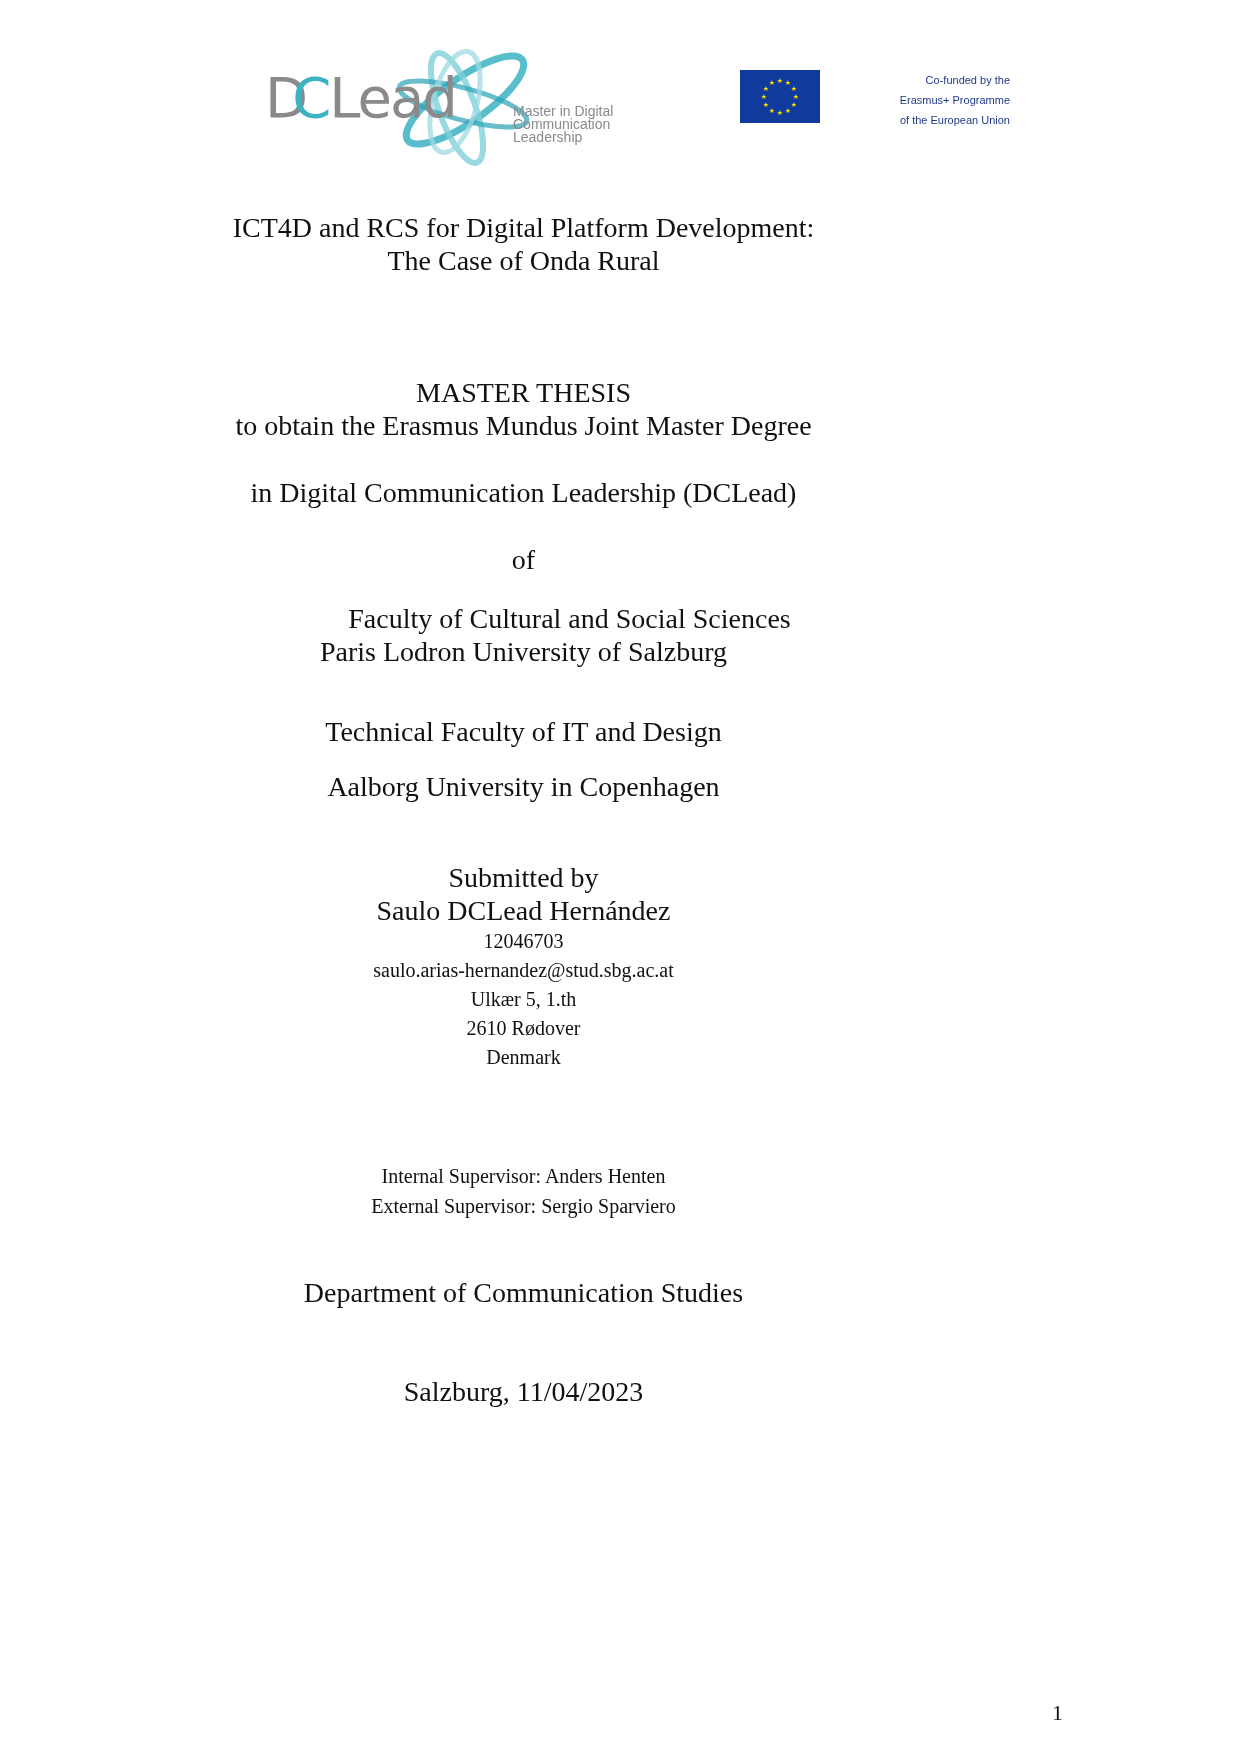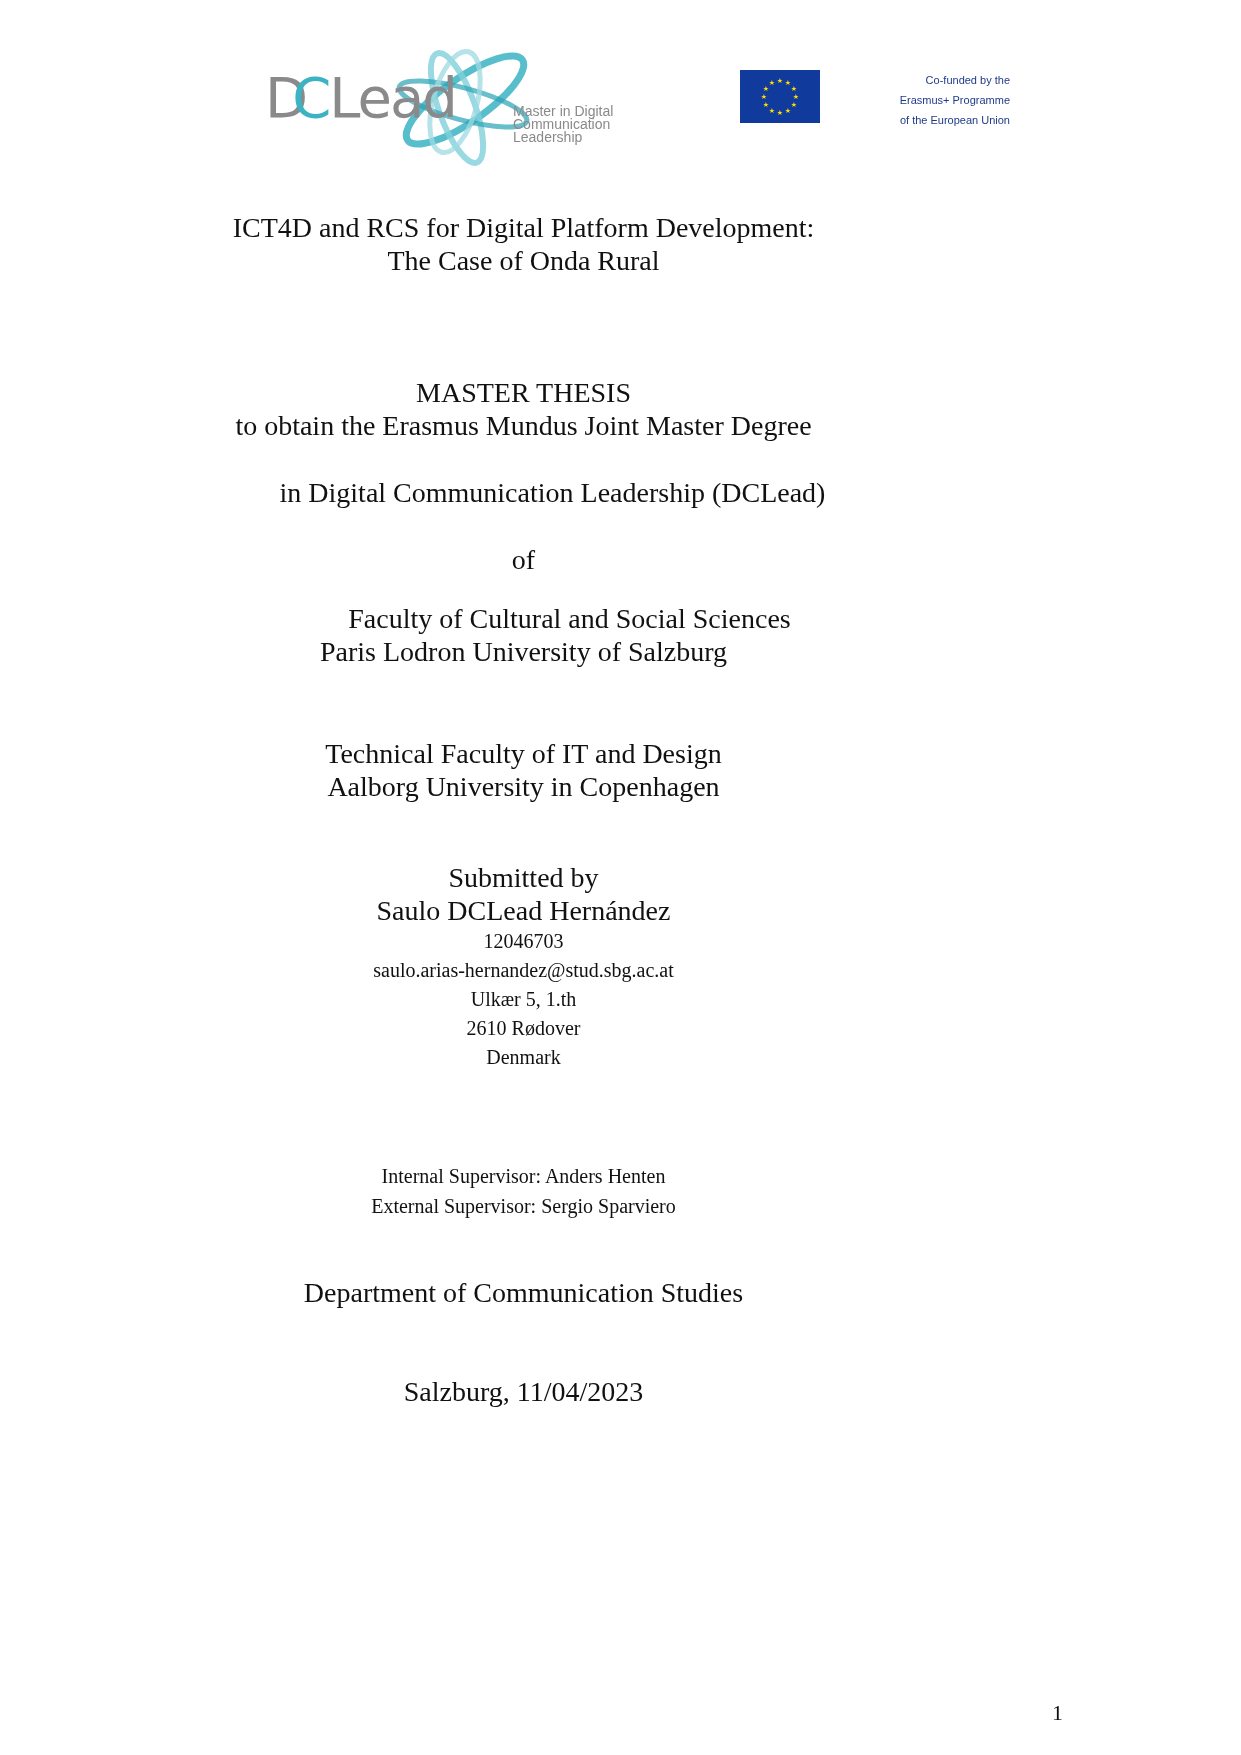--- a/index.html
+++ b/index.html
@@ -66,26 +66,26 @@
     <div>Erasmus+ Programme</div>
     <div>of the European Union</div>
   </div>
 </div>
 
 <div class="line lg" style="top:212px;">ICT4D and RCS for Digital Platform Development:</div>
 <div class="line lg" style="top:245px;">The Case of Onda Rural</div>
 
 <div class="line lg" style="top:377px;">MASTER THESIS</div>
 <div class="line lg" style="top:410px;">to obtain the Erasmus Mundus Joint Master Degree</div>
-<div class="line lg" style="top:477px;padding-left:29px;">in Digital Communication Leadership (DCLead)</div>
+<div class="line lg" style="top:477px;">in Digital Communication Leadership (DCLead)</div>
 <div class="line lg" style="top:544px;">of</div>
 
 <div class="line lg" style="top:603px;padding-left:46px;">Faculty of Cultural and Social Sciences</div>
 <div class="line lg" style="top:636px;">Paris Lodron University of Salzburg</div>
-<div class="line lg" style="top:738px;">Technical Faculty of IT and Design</div>
+<div class="line lg" style="top:716px;">Technical Faculty of IT and Design</div>
 <div class="line lg" style="top:771px;">Aalborg University in Copenhagen</div>
 
 <div class="line lg" style="top:862px;">Submitted by</div>
 <div class="line lg" style="top:895px;">Saulo DCLead Hernández</div>
 <div class="line sm" style="top:928px;">12046703</div>
 <div class="line sm" style="top:957px;">saulo.arias-hernandez@stud.sbg.ac.at</div>
 <div class="line sm" style="top:986px;">Ulkær 5, 1.th</div>
 <div class="line sm" style="top:1015px;">2610 Rødover</div>
 <div class="line sm" style="top:1044px;">Denmark</div>
 

